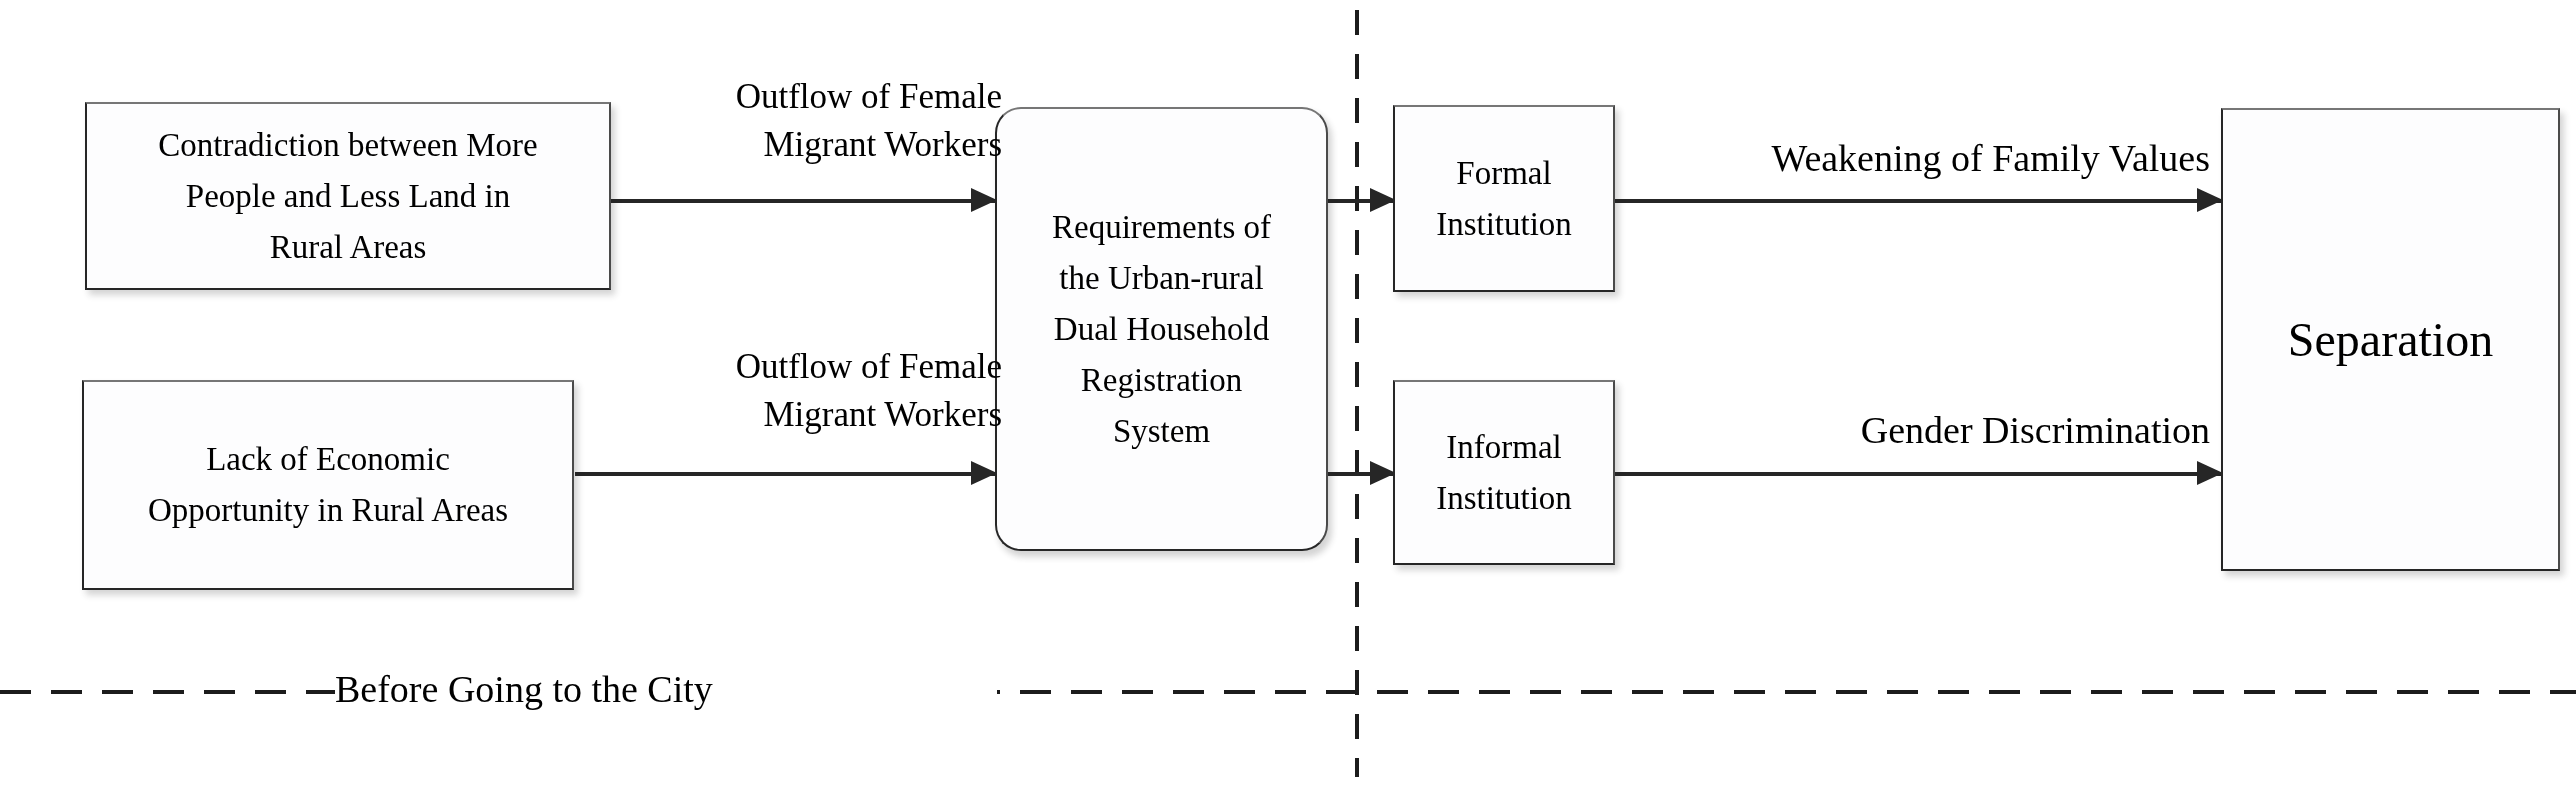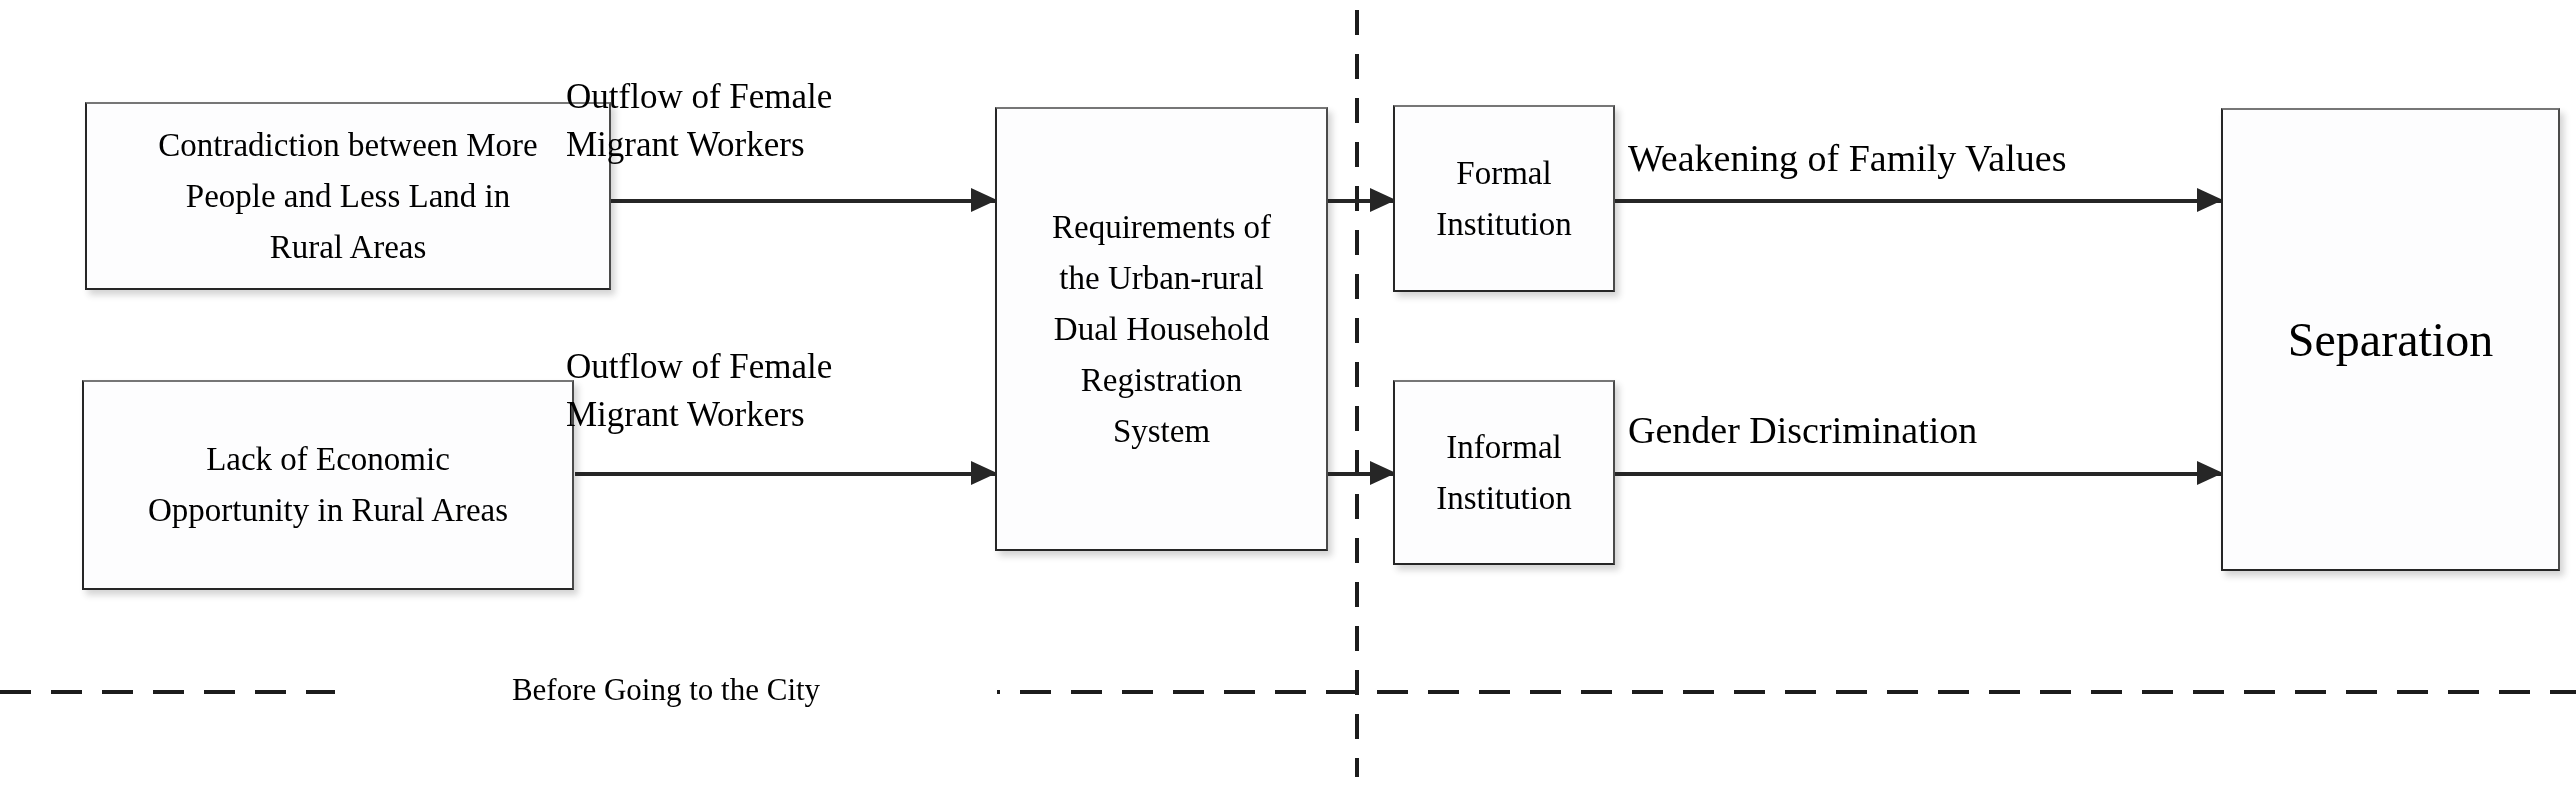--- a/index.html
+++ b/index.html
@@ -52,21 +52,21 @@
     right: -1.5px;
     top: -11px;
     width: 0;
     height: 0;
     border-left: 26px solid #262626;
     border-top: 12.4px solid transparent;
     border-bottom: 12.4px solid transparent;
   }
   .flow-label {
     position: absolute;
-    text-align: left;
+    text-align: right;
     font-size: 35px;
     line-height: 48px;
     z-index: 3;
     white-space: nowrap;
   }
   .flow-label.single {
     font-size: 38px;
     line-height: 47px;
   }
   .divider {
@@ -82,31 +82,30 @@
   }
   #divider-horizontal {
     left: 0px;
     top: 690px;
     width: 2576px;
     height: 4.4px;
     background: repeating-linear-gradient(90deg, #1c1c1c 0px, #1c1c1c 31px, transparent 31px, transparent 51px);
   }
   .section-label {
     position: absolute;
-    text-align: center;
-    font-size: 31px;
+    font-size: 38px;
     line-height: 67px;
     background: #ffffff;
     z-index: 4;
     white-space: nowrap;
   }
   
   #box-contradiction { left: 85px;  top: 102px; width: 526px; height: 188px; }
   #box-lack          { left: 82px;  top: 380px; width: 492px; height: 210px; }
-  #box-requirements  { left: 995px; top: 107px; width: 333px; height: 444px; }
+  #box-requirements  { left: 995px; top: 107px; width: 333px; height: 444px; border-radius: 26px; }
   #box-formal        { left: 1393px; top: 105px; width: 222px; height: 187px; }
   #box-informal      { left: 1393px; top: 380px; width: 222px; height: 185px; }
   #box-family        { left: 2221px; top: 108px; width: 339px; height: 463px; }
 
   #arrow-1 { left: 572px;  top: 199px; width: 423px; }
   #arrow-2 { left: 575px;  top: 472px; width: 420px; }
   #arrow-3 { left: 1327px; top: 199px; width: 67px;  }
   #arrow-4 { left: 1327px; top: 472px; width: 67px;  }
   #arrow-5 { left: 1615px; top: 199px; width: 606px; }
   #arrow-6 { left: 1615px; top: 472px; width: 606px; }

